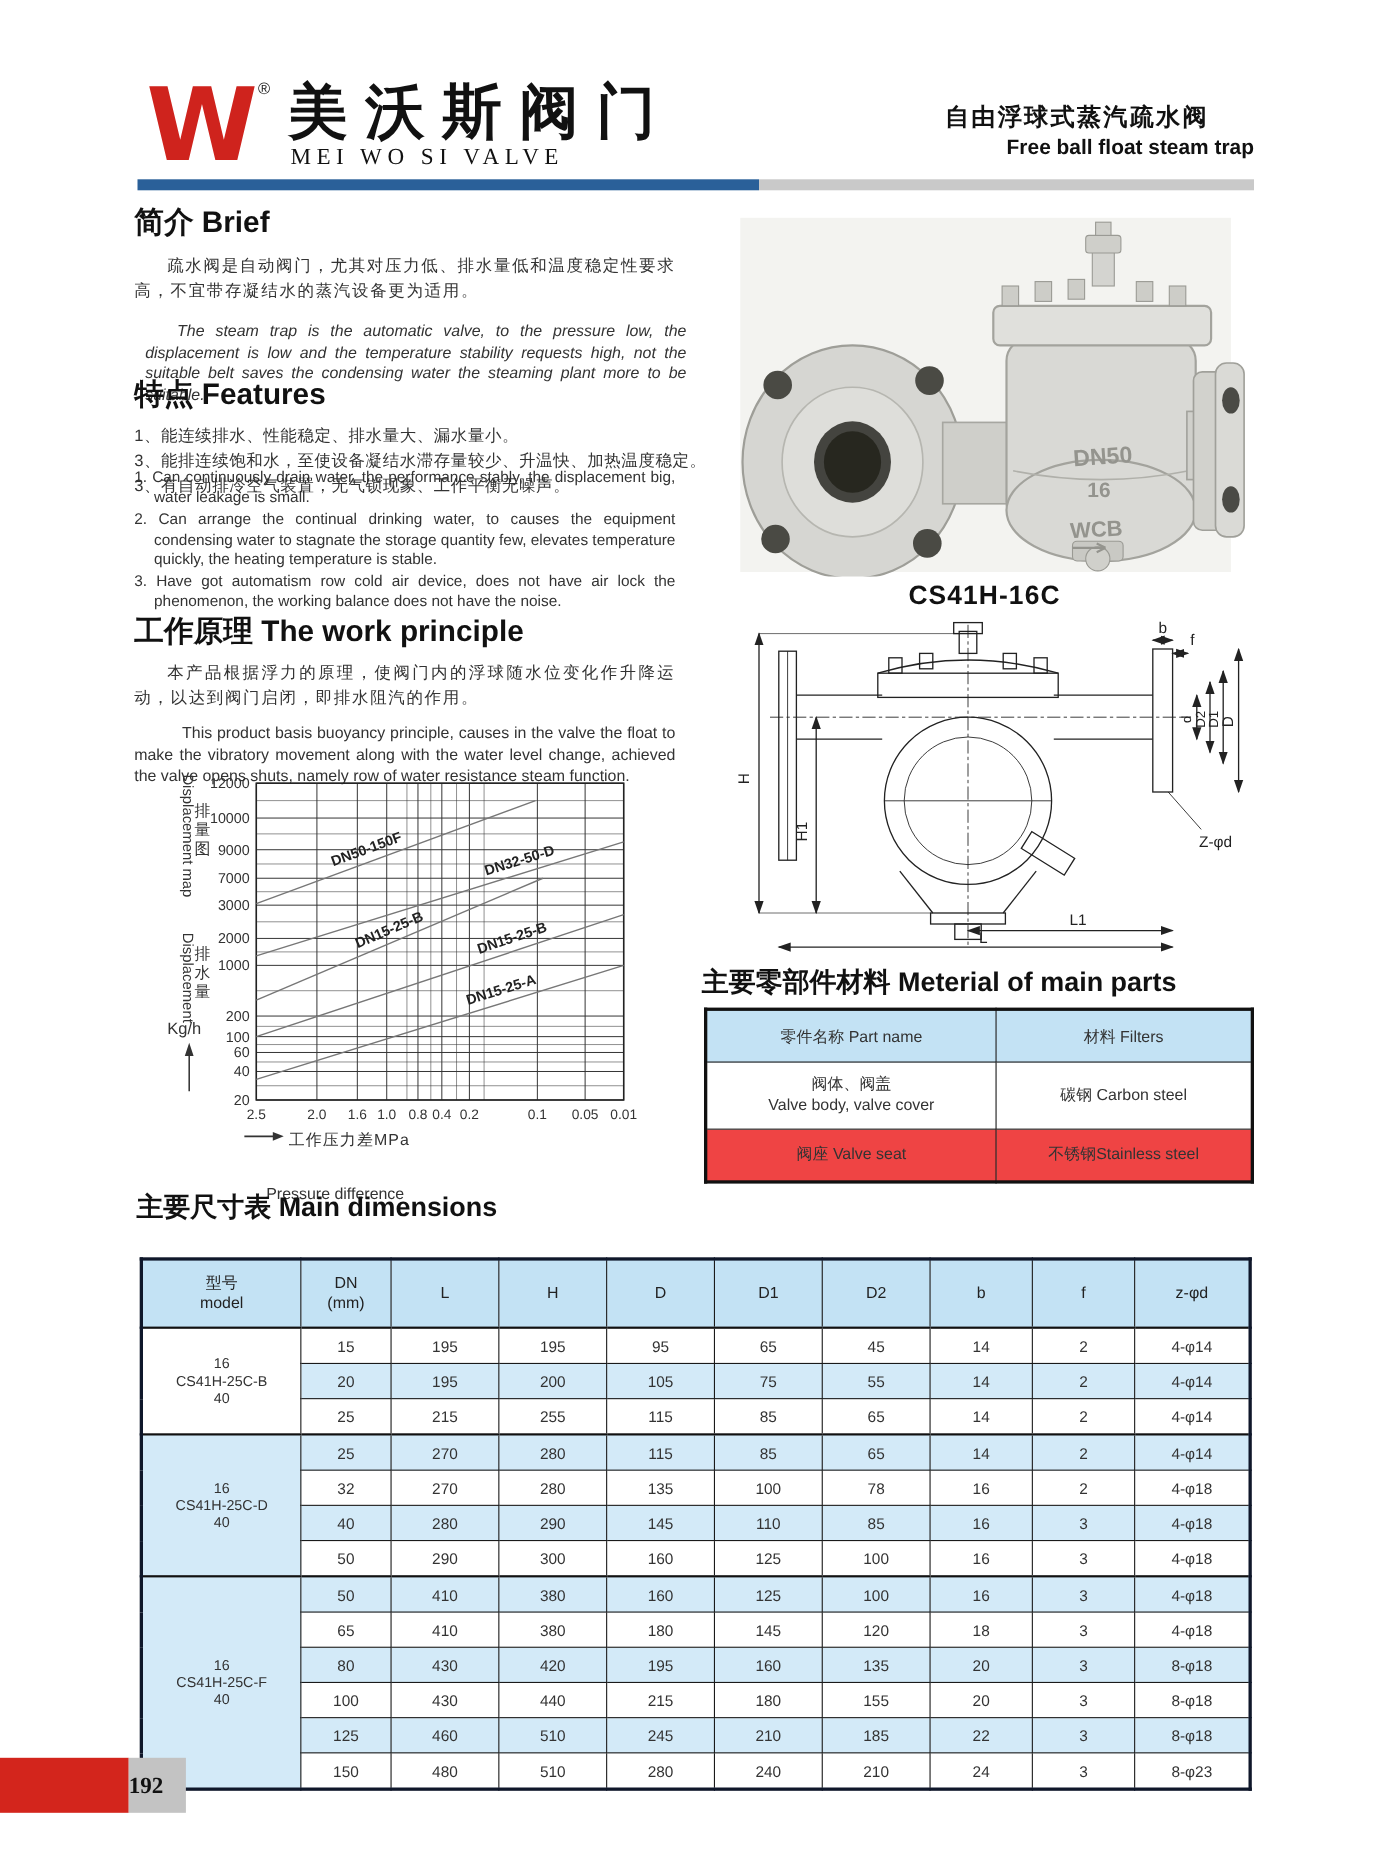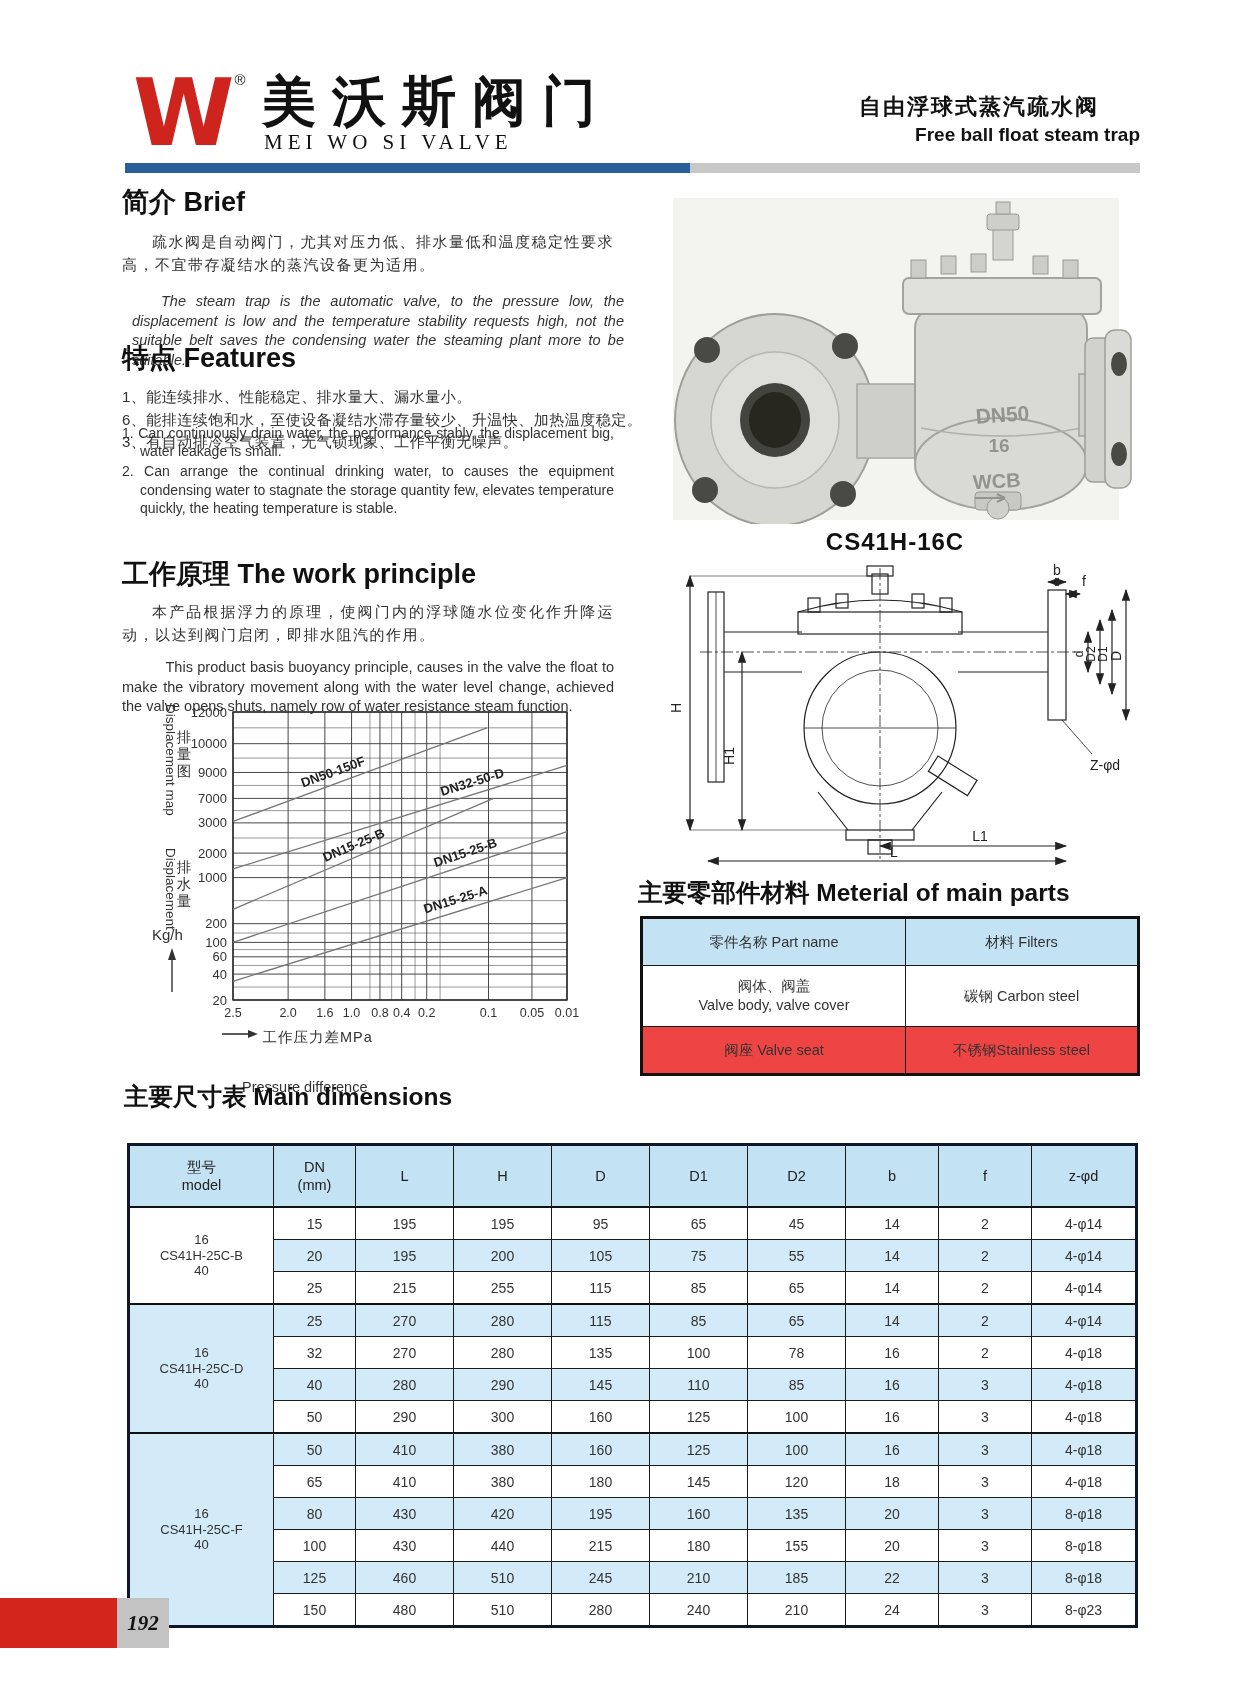--- a/index.html
+++ b/index.html
@@ -37,21 +37,21 @@
   #mat-table tr.shade td{background:#ef4444;}
   #dims-table{border-collapse:collapse;table-layout:fixed;width:1008px;border:3px solid #0f172a;margin-top:26px;}
   #dims-table th,#dims-table td{border:1px solid #1a1a1a;text-align:center;vertical-align:middle;}
   #dims-table thead th{background:#c3e2f4;height:58px;font-size:14.5px;font-weight:400;color:#222;border-bottom:2px solid #111;line-height:1.25;}
   #dims-table tbody td{height:29px;font-size:14px;color:#333;background:#fff;}
   #dims-table tr.shade td{background:#d3eaf8;}
   #dims-table td.model-cell{background:#fff;font-size:13px;line-height:1.2;color:#333;}
   #dims-table tr.gstart td{border-top:2px solid #111;}
   
   .foot-red{background:#d3251c;}
-  .foot-gray{background:#c3c3c3;display:flex;align-items:center;justify-content:center;font-style:italic;}
+  .foot-gray{background:#c3c3c3;display:flex;align-items:center;}
   .foot-page{font-size:21px;font-weight:700;font-family:"Liberation Serif","DejaVu Serif",serif;color:#111;}
 </style>
 </head>
 <body>
 
 <div class="abs" style="left:133px;top:68px;">
   <span class="logo-w">W</span><span class="logo-reg" style="vertical-align:60px;">®</span>
 </div>
 <div class="abs brand-cn" style="left:262px;top:66px;">美沃斯阀门</div>
 <div class="abs brand-en" style="left:264px;top:130px;">MEI WO SI VALVE</div>
@@ -60,26 +60,27 @@
 <div class="abs rule-blue" style="left:125px;top:163px;width:565px;"></div>
 <div class="abs rule-gray" style="left:690px;top:163px;width:450px;"></div>
 
 <div class="abs sec-title" style="left:122px;top:184px;">简介 Brief</div>
 <div class="abs cn-par" style="left:122px;top:230px;width:492px;">疏水阀是自动阀门，尤其对压力低、排水量低和温度稳定性要求高，不宜带存凝结水的蒸汽设备更为适用。</div>
 <div class="abs en-par" style="left:132px;top:292px;width:492px;font-style:italic;">The steam trap is the automatic valve, to the pressure low, the displacement is low and the temperature stability requests high, not the suitable belt saves the condensing water the steaming plant more to be suitable.</div>
 
 <div class="abs sec-title" style="left:122px;top:340px;">特点 Features</div>
 <div class="abs cn-list" id="features-cn" style="left:122px;top:386px;width:500px;">
     <div>1、能连续排水、性能稳定、排水量大、漏水量小。</div>
-    <div>6、能排连续饱和水，至使设备凝结水滞存量较少、升温快、加热温度稳定。</div>
+    <div>3、能排连续饱和水，至使设备凝结水滞存量较少、升温快、加热温度稳定。</div>
     <div>3、有自动排冷空气装置，无气锁现象、工作平衡无噪声。</div>
   </div>
 <div class="abs en-list" id="features-en" style="left:122px;top:424px;width:492px;">
     <div>1. Can continuously drain water, the performance stably, the displacement big, water leakage is small.</div>
     <div>2. Can arrange the continual drinking water, to causes the equipment condensing water to stagnate the storage quantity few, elevates temperature quickly, the heating temperature is stable.</div>
+    <div>3. Have got automatism row cold air device, does not have air lock the phenomenon, the working balance does not have the noise.</div>
   </div>
 
 <div class="abs sec-title" style="left:122px;top:556px;">工作原理 The work principle</div>
 <div class="abs cn-par" style="left:122px;top:600px;width:492px;">本产品根据浮力的原理，使阀门内的浮球随水位变化作升降运动，以达到阀门启闭，即排水阻汽的作用。</div>
 <div class="abs en-par" style="left:122px;top:658px;width:492px;text-indent:3em;">This product basis buoyancy principle, causes in the valve the float to make the vibratory movement along with the water level change, achieved the valve opens shuts, namely row of water resistance steam function.</div>
 
 <svg id="chart-svg" class="abs" style="left:140px;top:690px;" width="470" height="380" viewBox="0 0 470 380">
     <line x1="93" y1="37.84" x2="427" y2="37.84" stroke="#333" stroke-width="0.5"></line>
     <line x1="93" y1="68.08" x2="427" y2="68.08" stroke="#333" stroke-width="0.5"></line>
     <line x1="93" y1="95.44" x2="427" y2="95.44" stroke="#333" stroke-width="0.5"></line>

